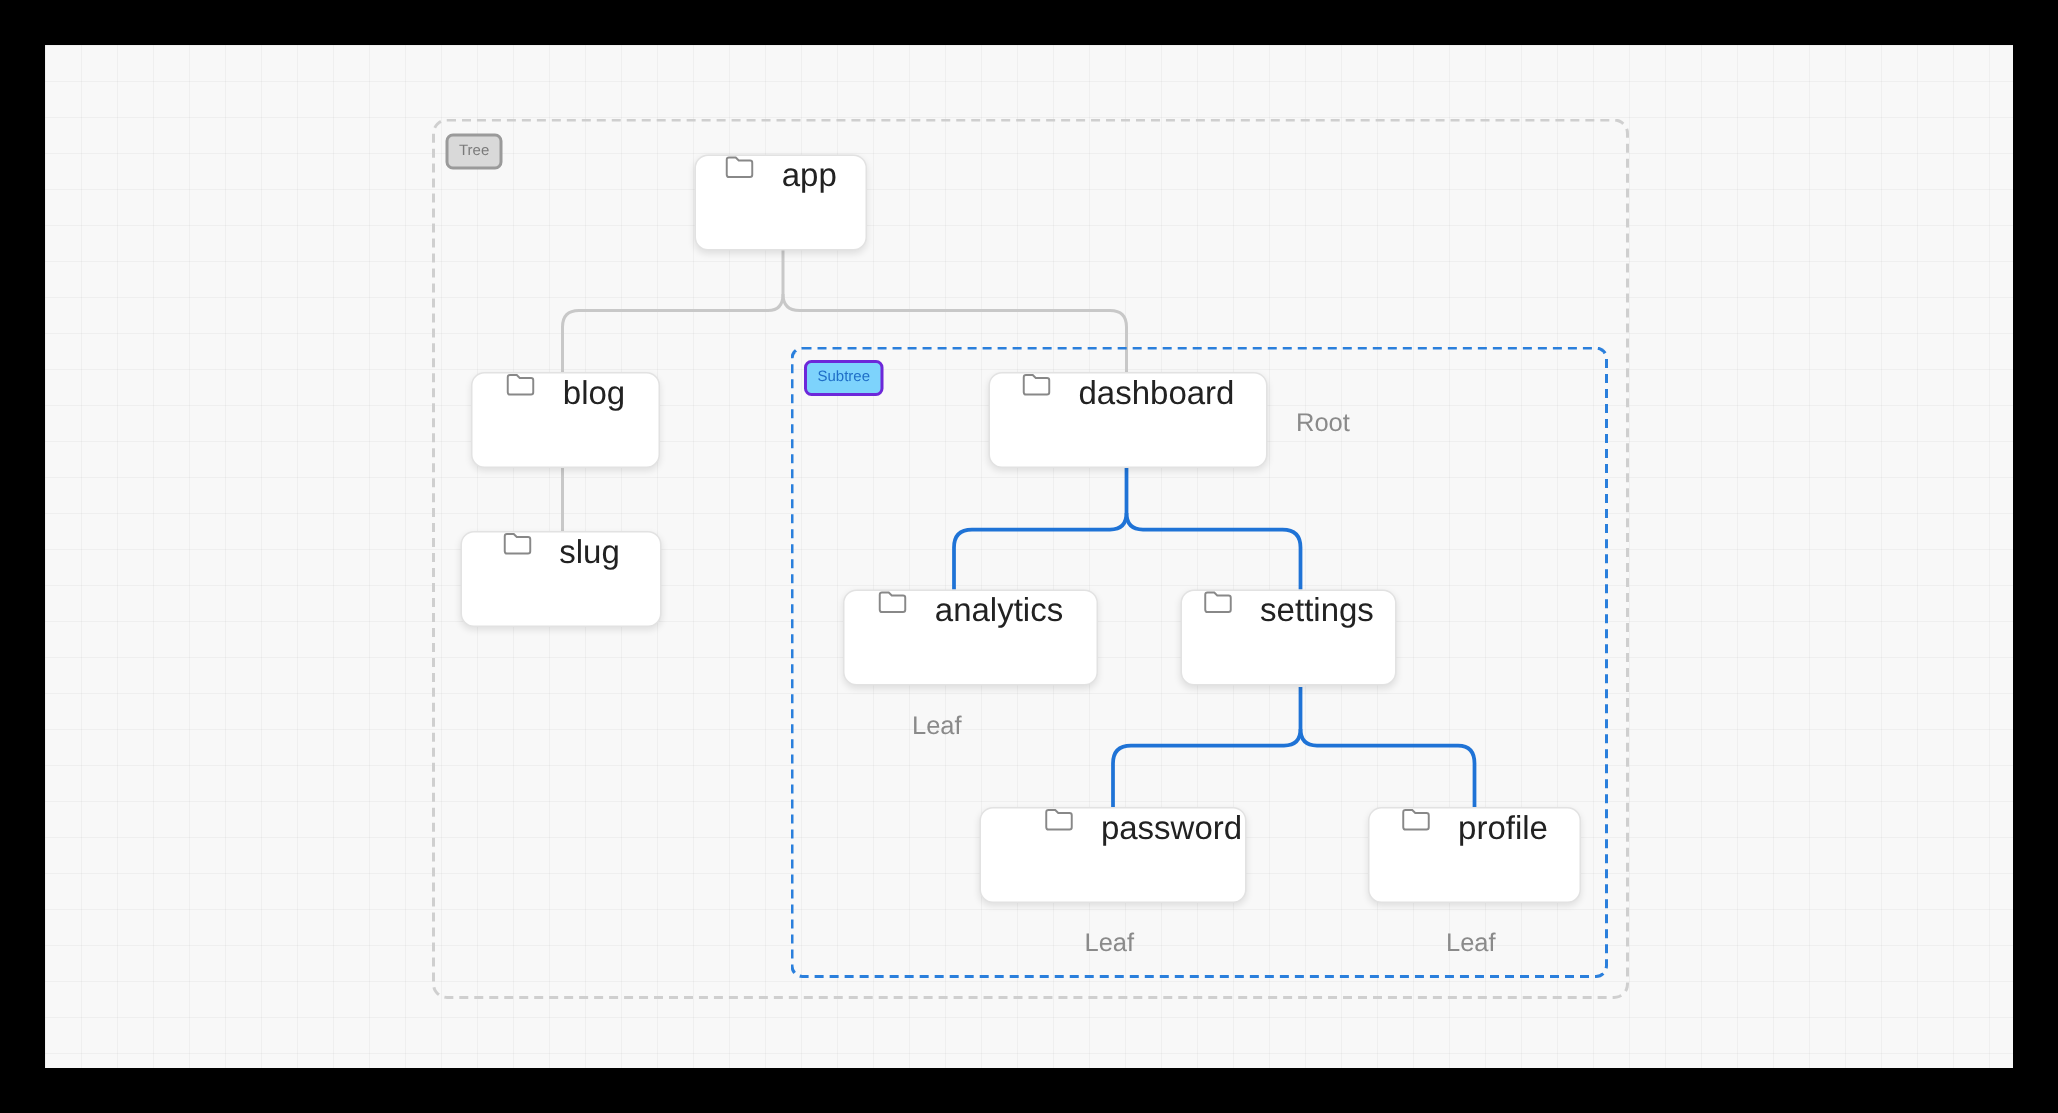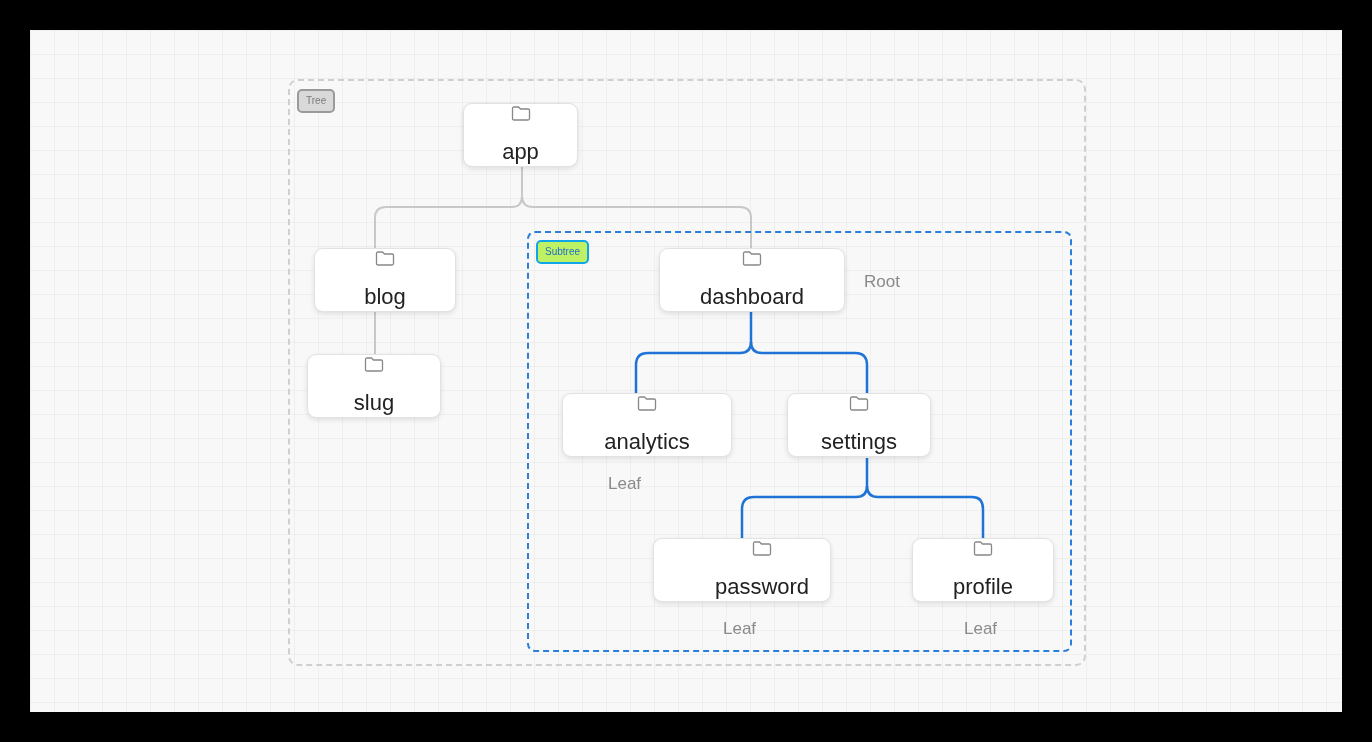--- a/index.html
+++ b/index.html
@@ -9,24 +9,24 @@
     background-color:#f8f8f8;
     background-image:
       linear-gradient(to right, rgba(0,0,0,0.035) 1px, transparent 1px),
       linear-gradient(to bottom, rgba(0,0,0,0.035) 1px, transparent 1px);
     background-size:24px 24px; }
   .group { position:absolute; border-radius:10px; }
   .tree-group { left:288px; top:79px; width:794px; height:583px; border:2px dashed #cfcfcf; }
   .subtree-group { left:527px; top:231px; width:541px; height:417px; border:2px dashed #2a7fdc; border-radius:8px; }
   .badge { position:absolute; font-size:10px; padding:1px 7px; border-radius:5px; line-height:18px; }
   .tree-badge { left:297px; top:89px; background:#d9d9d9; border:2px solid #9a9a9a; color:#7a7a7a; }
-  .subtree-badge { left:536px; top:240px; background:#bef264; border:2px solid #0ea5e9; color:#1f6fc8; }
+  .subtree-badge { left:536px; top:240px; background:#7dd3fc; border:2px solid #6d28d9; color:#1f6fc8; }
   .node { position:absolute; height:62px; background:#fff; border:1px solid #e2e2e2; border-radius:9px;
-    box-shadow:0 2px 5px rgba(0,0,0,0.10); display:flex; align-items:center; justify-content:center; gap:18px;
-    font-size:22px; color:#222; box-sizing:border-box; cursor:pointer;flex-direction:column; }
+    box-shadow:0 2px 5px rgba(0,0,0,0.10); display:flex; justify-content:center; gap:18px;
+    font-size:22px; color:#222; box-sizing:border-box; cursor:pointer; }
   .folder { width:20px; height:15px; display:inline-block; }
   .label { position:absolute; font-size:17px; color:#8a8a8a;text-align:right; }
   svg.wires { position:absolute; left:0; top:0; }
 </style>
 </head>
 <body>
 
 <div class="canvas"></div>
 
 <svg class="wires" width="1372" height="742">
@@ -46,21 +46,21 @@
 <div class="group subtree-group"></div>
 <div class="badge tree-badge">Tree</div>
 <div class="badge subtree-badge">Subtree</div>
 
 <div class="node" style="left:463px;top:103px;width:115px;height:64px;">
   <svg class="folder" viewBox="0 0 20 15">
       <path d="M1.5 2.5 Q1.5 1 3 1 H7.5 L9.5 3 H17 Q18.5 3 18.5 4.5 V12.5 Q18.5 14 17 14 H3 Q1.5 14 1.5 12.5 Z" fill="none" stroke="#888" stroke-width="1.3"></path>
     </svg>
   <span>app</span>
 </div>
-<div class="node" style="left:314px;top:248px;width:142px;height:64px;">
+<div class="node" style="left:314px;top:248px;width:126px;height:64px;">
   <svg class="folder" viewBox="0 0 20 15">
       <path d="M1.5 2.5 Q1.5 1 3 1 H7.5 L9.5 3 H17 Q18.5 3 18.5 4.5 V12.5 Q18.5 14 17 14 H3 Q1.5 14 1.5 12.5 Z" fill="none" stroke="#888" stroke-width="1.3"></path>
     </svg>
   <span>blog</span>
 </div>
 <div class="node" style="left:307px;top:354px;width:134px;height:64px;">
   <svg class="folder" viewBox="0 0 20 15">
       <path d="M1.5 2.5 Q1.5 1 3 1 H7.5 L9.5 3 H17 Q18.5 3 18.5 4.5 V12.5 Q18.5 14 17 14 H3 Q1.5 14 1.5 12.5 Z" fill="none" stroke="#888" stroke-width="1.3"></path>
     </svg>
   <span>slug</span>

